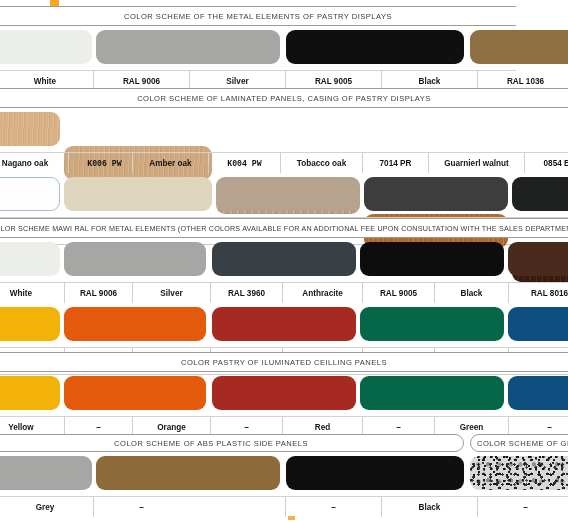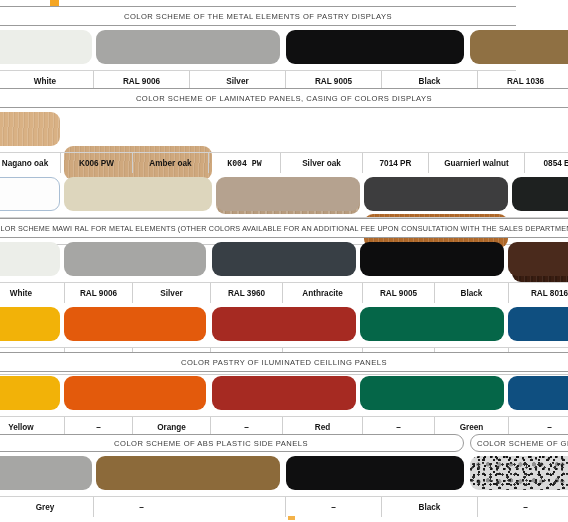--- a/index.html
+++ b/index.html
@@ -117,36 +117,36 @@
       <div class="lbl sep" style="left:285px;width:96px;">RAL 9005</div>
       <div class="lbl sep" style="left:381px;width:96px;">Black</div>
       <div class="lbl sep" style="left:477px;width:96px;">RAL 1036</div>
     </div>
     <div style="height:6px"></div>
     <div class="rule thin"></div>
   </div>
 
   <div style="position:absolute;left:0;top:88px;width:568px;" class="section">
     <div class="banner">
-      <span class="btxt">COLOR SCHEME OF LAMINATED PANELS, CASING OF COLORS DISPLAYS</span>
+      <span class="btxt">COLOR SCHEME OF LAMINATED PANELS, CASING OF PASTRY DISPLAYS</span>
     </div>
 
     <div class="swrow">
       <div class="sw wood" style="left:-52px;width:112px;background:#d9b184;"></div>
       <div class="sw wood" style="left:64px;width:148px;background:#cfa87d;"></div>
       <div class="sw wood grainB" style="left:216px;width:144px;background:#b79c7e;"></div>
       <div class="sw wood" style="left:364px;width:144px;background:#b0692a;"></div>
       <div class="sw wood grainDark" style="left:512px;width:118px;background:#3a1d11;"></div>
     </div>
     <div class="lblrow">
       <div class="lbl" style="left:-22px;width:94px;">Nagano oak</div>
-      <div class="lbl sep" style="left:60px;width:72px;">K006 PW</div>
+      <div class="lbl sep" style="left:68px;width:72px;font-family:Liberation Mono, monospace;">K006 PW</div>
       <div class="lbl sep" style="left:132px;width:76px;">Amber oak</div>
       <div class="lbl sep" style="left:208px;width:72px;font-family:Liberation Mono, monospace;">K004 PW</div>
-      <div class="lbl sep" style="left:280px;width:82px;">Silver oak</div>
+      <div class="lbl sep" style="left:280px;width:82px;">Tobacco oak</div>
       <div class="lbl sep" style="left:362px;width:66px;">7014 PR</div>
       <div class="lbl sep" style="left:428px;width:96px;">Guarnierl walnut</div>
       <div class="lbl sep" style="left:524px;width:70px;">0854 BS</div>
     </div>
 
     <div class="swrow">
       <div class="sw outline" style="left:-52px;width:112px;"></div>
       <div class="sw" style="left:64px;width:148px;background:#ddd6bd;"></div>
       <div class="sw" style="left:216px;width:144px;background:#b5a28f;"></div>
       <div class="sw" style="left:364px;width:144px;background:#3d3d3e;"></div>

